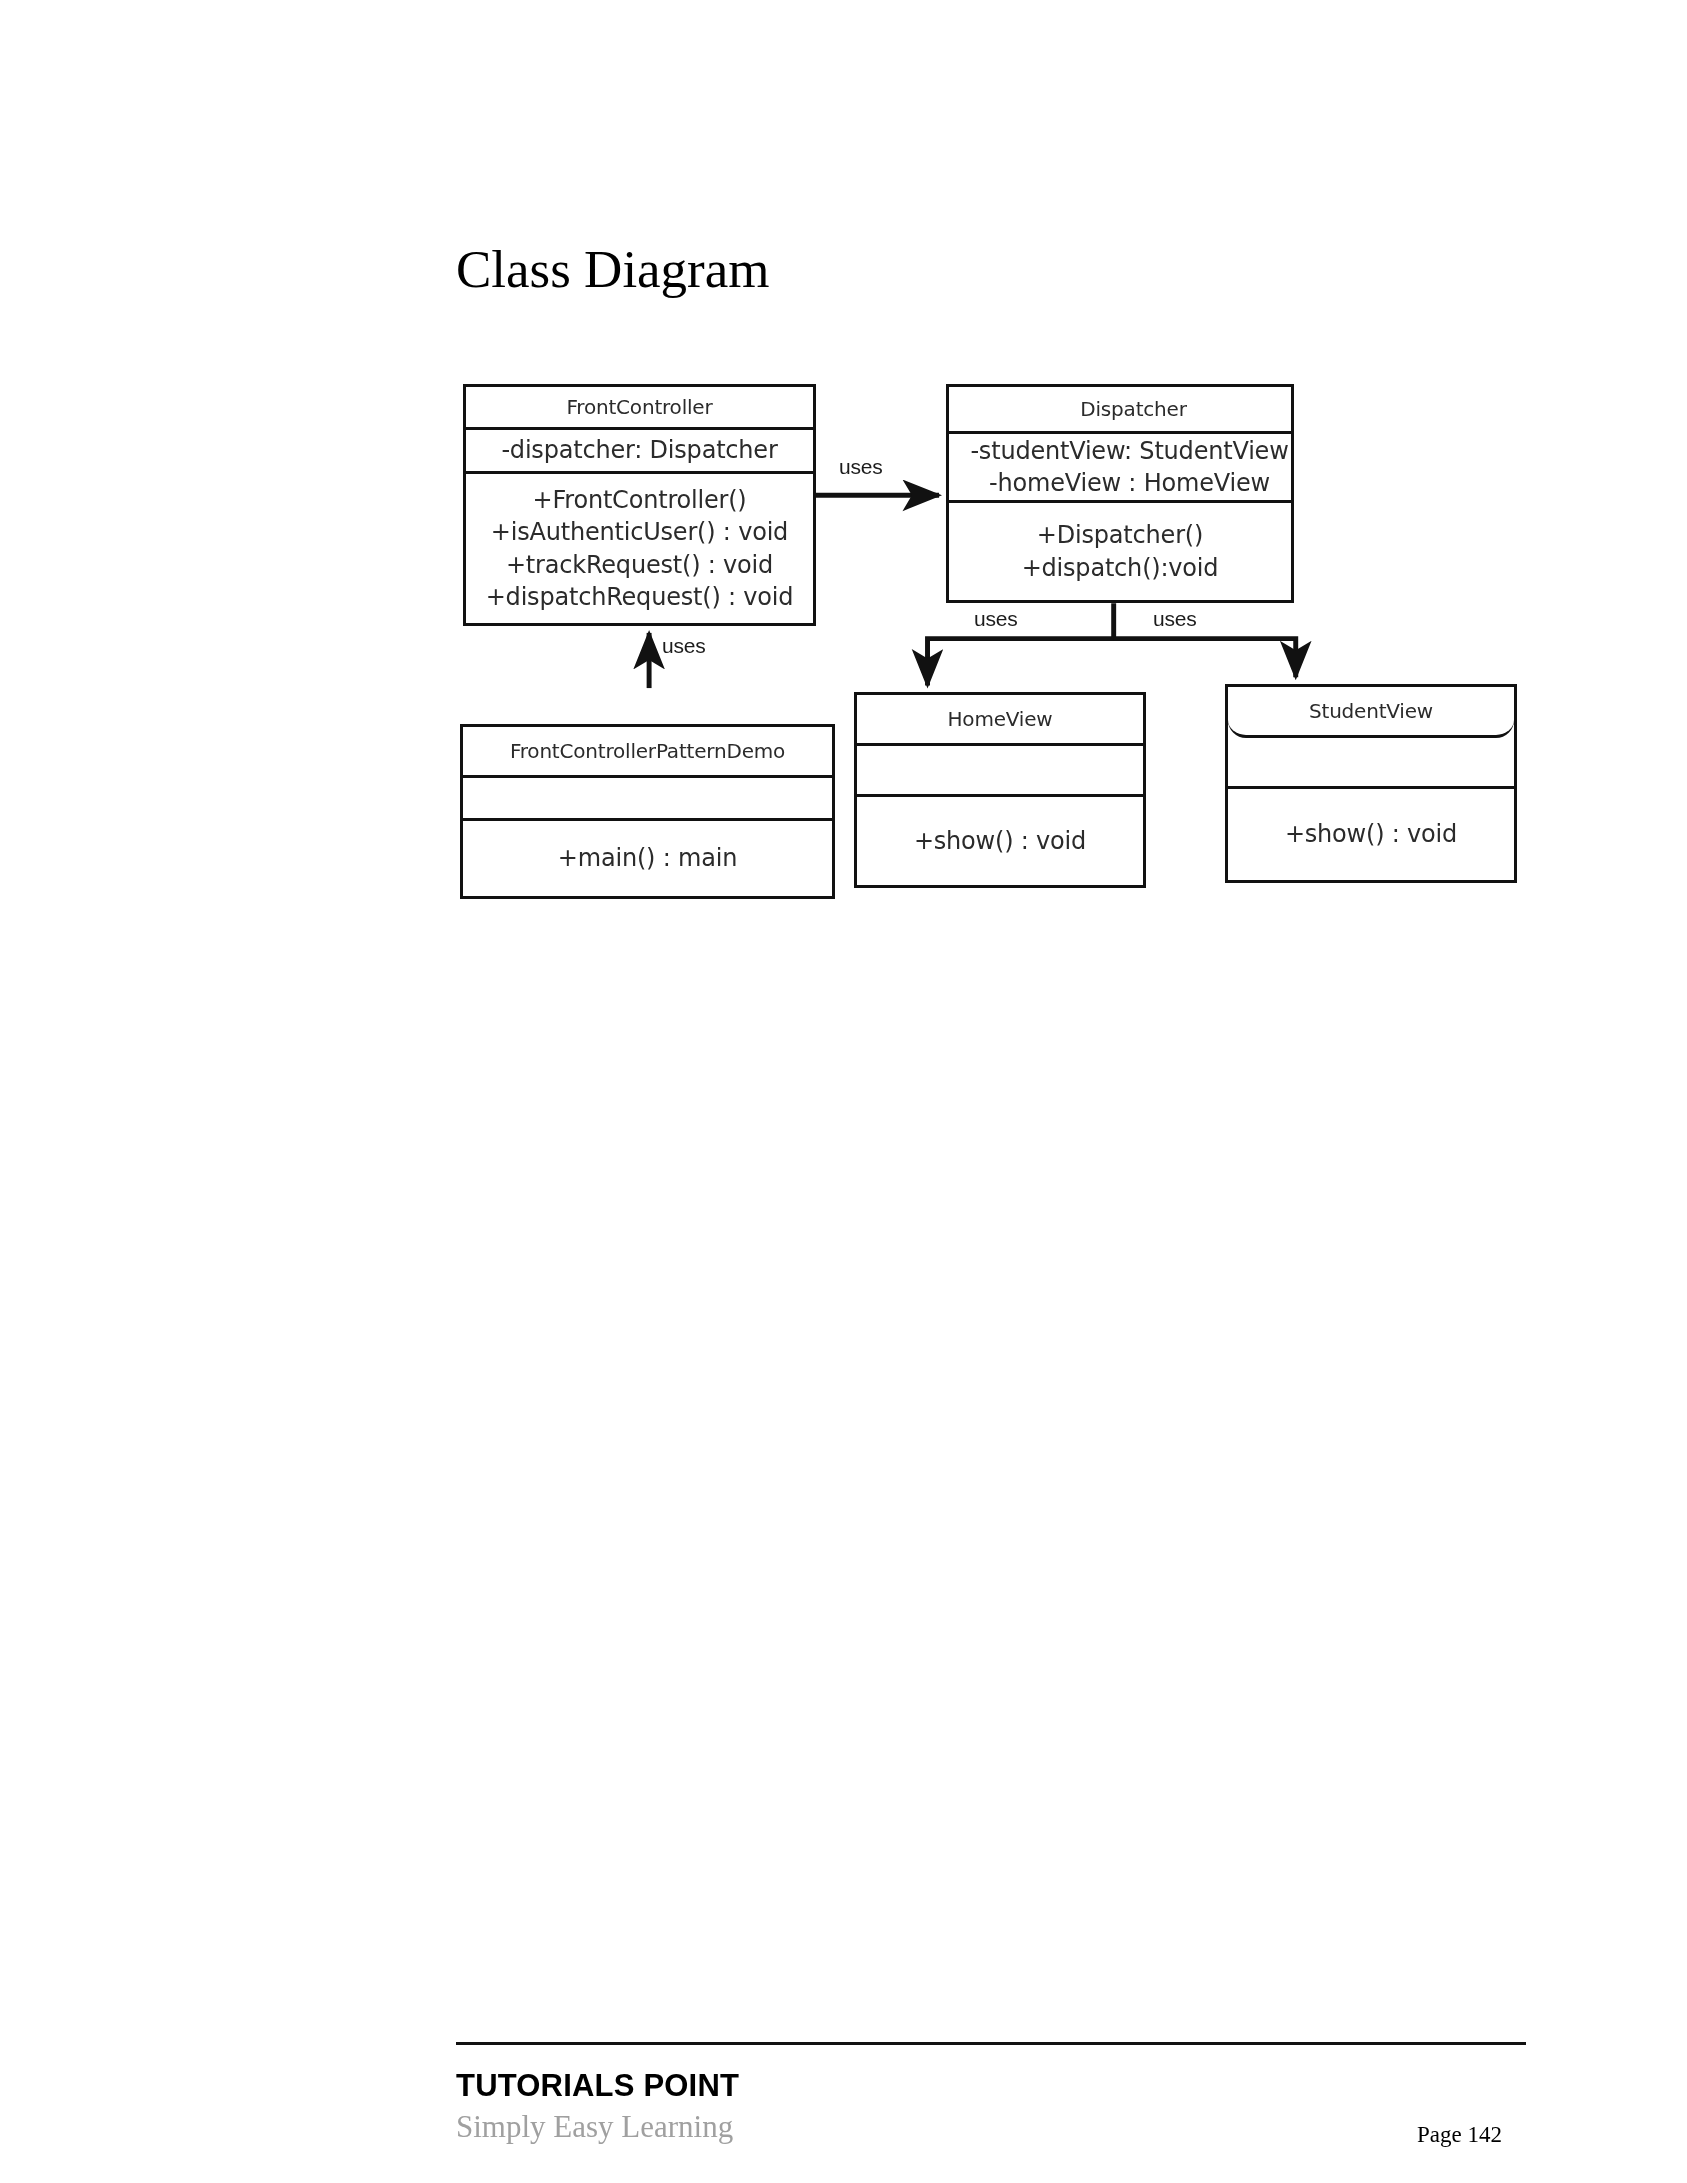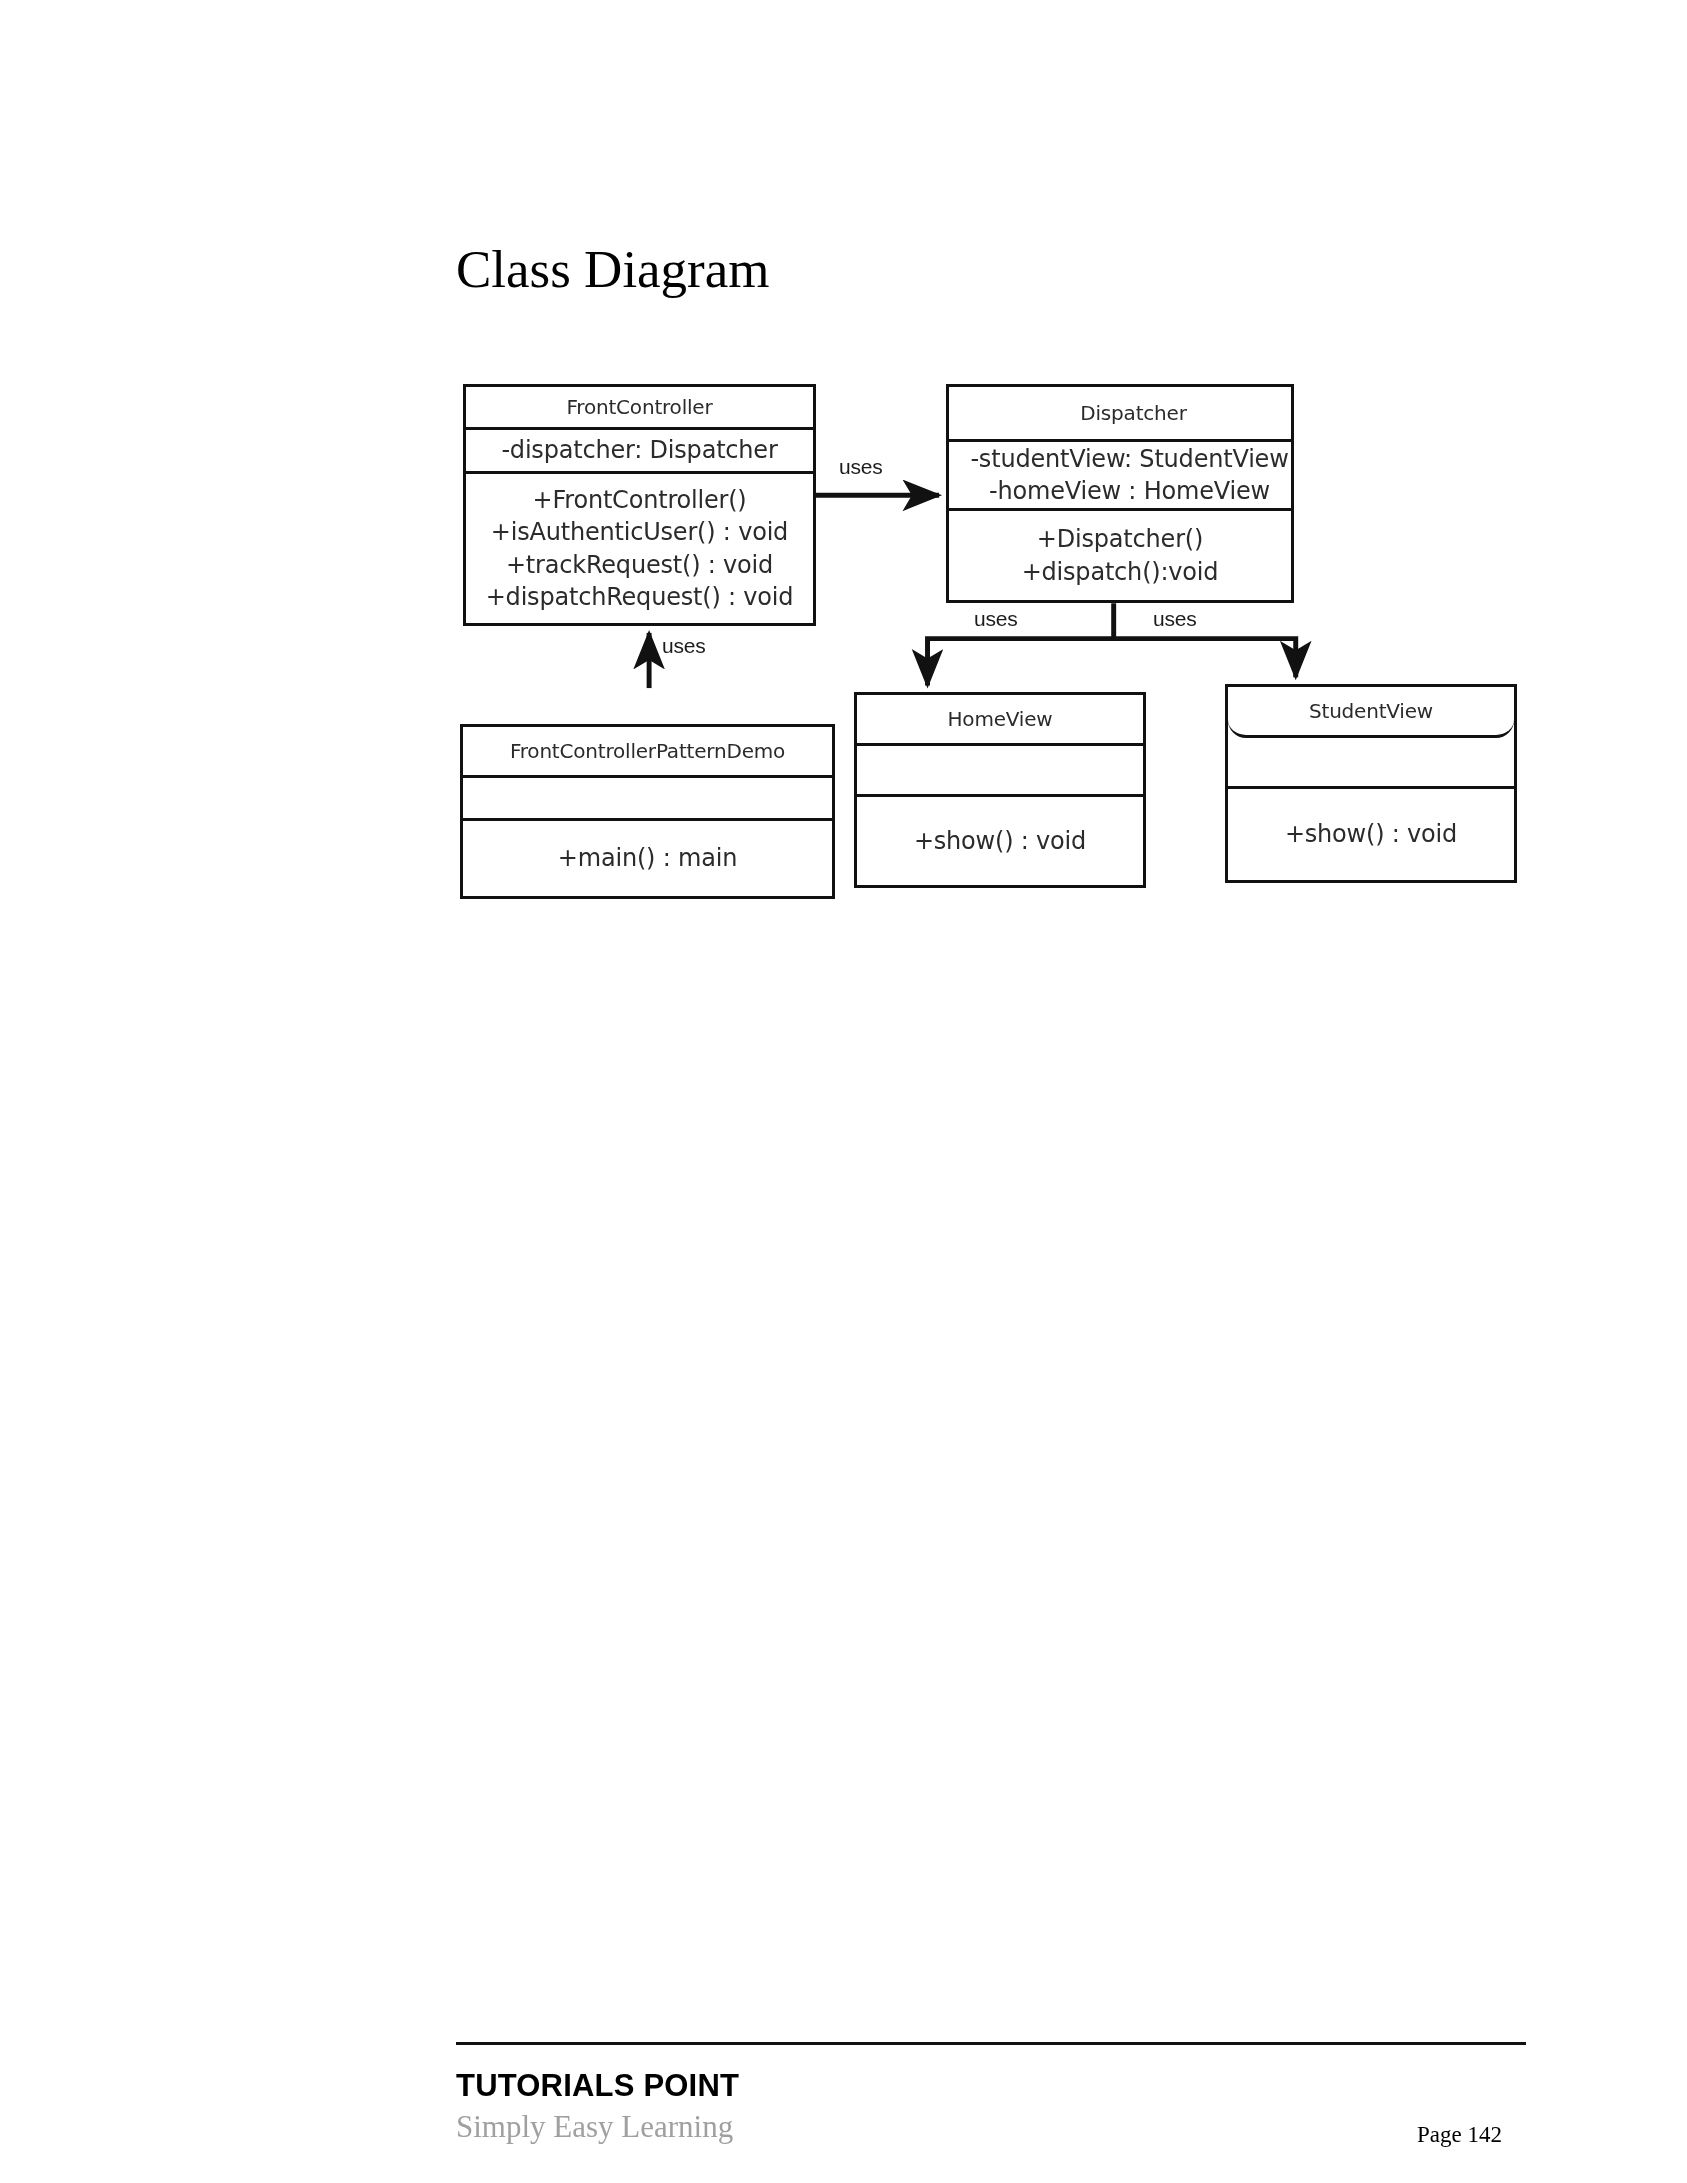--- a/index.html
+++ b/index.html
@@ -78,21 +78,21 @@
     display: block;
   }
 
   
   #box-frontcontroller   { left: 463px;  top: 384px;  width: 353px; height: 242px; }
   #box-frontcontroller .uml-name    { height: 43px; }
   #box-frontcontroller .uml-attrs   { height: 44px; }
   #box-frontcontroller .uml-methods { flex: 1; }
 
   #box-dispatcher        { left: 946px; top: 384px;  width: 348px; height: 219px; }
-  #box-dispatcher .uml-name    { height: 55px; padding-left: 32px; }
+  #box-dispatcher .uml-name    { height: 47px; padding-left: 32px; }
   #box-dispatcher .uml-attrs   { height: 69px; padding-left: 24px; }
   #box-dispatcher .uml-methods { flex: 1; }
 
   #box-demo              { left: 460px;  top: 724px;  width: 375px; height: 175px; }
   #box-demo .uml-name    { height: 51px; }
   #box-demo .uml-attrs   { height: 43px; }
   #box-demo .uml-methods { flex: 1; }
 
   #box-homeview          { left: 854px; top: 692px;  width: 292px; height: 196px; }
   #box-homeview .uml-name    { height: 51px; }

